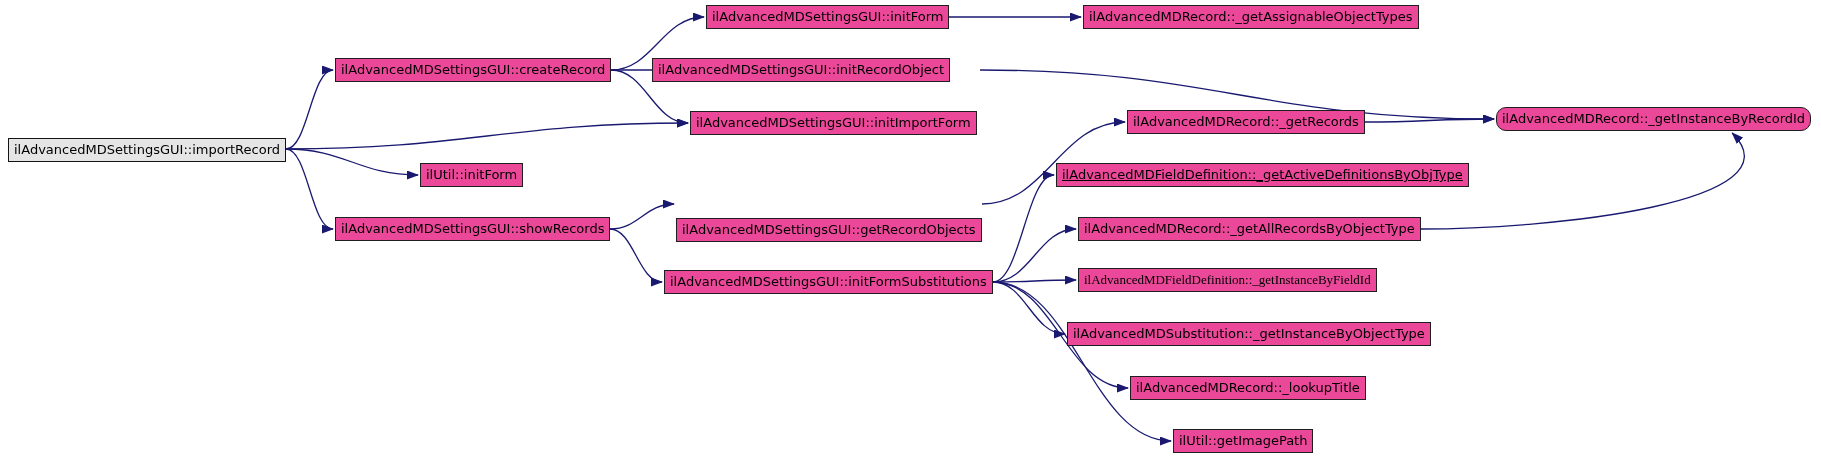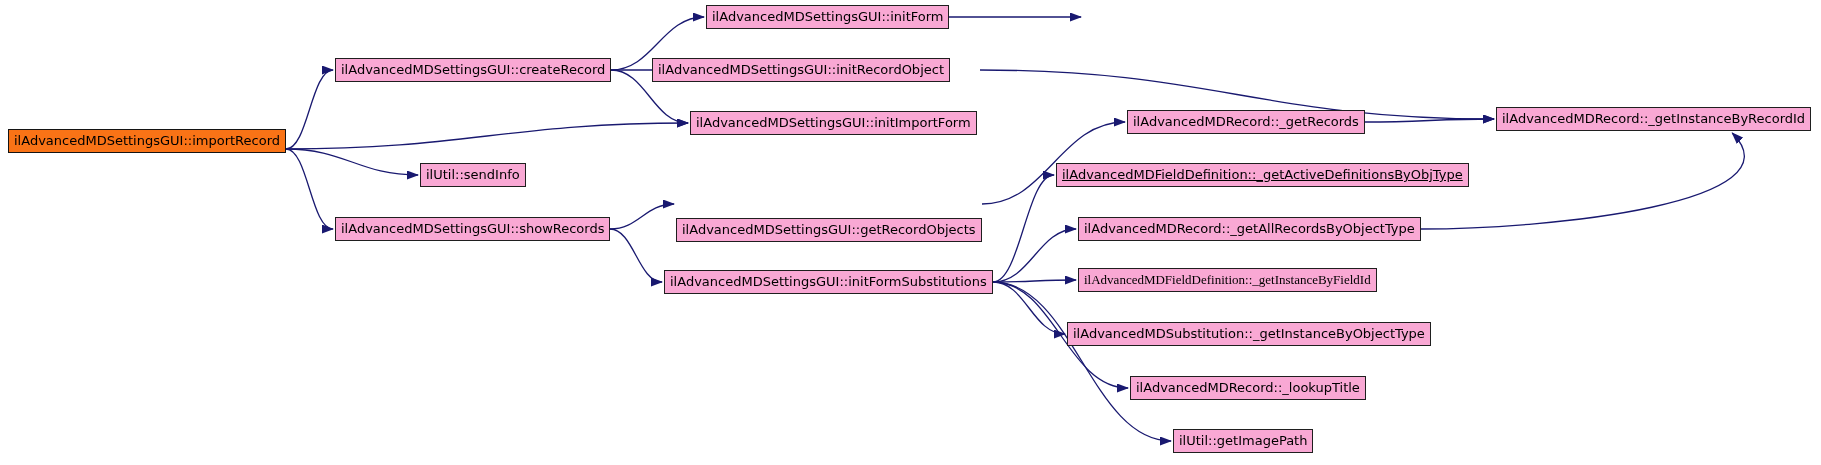--- a/index.html
+++ b/index.html
@@ -19,21 +19,21 @@
     position: absolute;
     left: 0;
     top: 0;
     z-index: 1;
     pointer-events: none;
   }
   .node {
     position: absolute;
     z-index: 2;
     box-sizing: border-box;
-    background: #f9a8d4;
+    background: #ec4899;
     border: 1px solid #1f1f1f;
     color: #000000;
     font-size: 13px;
     line-height: 16px;
     padding: 3px 5px;
     white-space: nowrap;
     cursor: pointer;
   }
   .node.root {
     background: #bdbdbd;
@@ -67,30 +67,31 @@
         <path d="M1365,122 C1423.05,122 1435.95,119 1494,119" fill="none" stroke="#191970" stroke-width="1.3" marker-end="url(#arrow)"></path>
         <path d="M1421,229 C1551,229 1802.25,203 1732.25,133" fill="none" stroke="#191970" stroke-width="1.3" marker-end="url(#arrow)"></path>
         <path d="M993,282 C1020.45,282 1026.55,175 1054,175" fill="none" stroke="#191970" stroke-width="1.3" marker-end="url(#arrow)"></path>
         <path d="M993,282 C1030.35,282 1038.65,229 1076,229" fill="none" stroke="#191970" stroke-width="1.3" marker-end="url(#arrow)"></path>
         <path d="M993,282 C1030.35,282 1038.65,280 1076,280" fill="none" stroke="#191970" stroke-width="1.3" marker-end="url(#arrow)"></path>
         <path d="M993,282 C1025.4,282 1032.6,334 1065,334" fill="none" stroke="#191970" stroke-width="1.3" marker-end="url(#arrow)"></path>
         <path d="M993,282 C1053.75,282 1067.25,388 1128,388" fill="none" stroke="#191970" stroke-width="1.3" marker-end="url(#arrow)"></path>
         <path d="M993,282 C1073.1,282 1090.9,441 1171,441" fill="none" stroke="#191970" stroke-width="1.3" marker-end="url(#arrow)"></path>
       </g>
   </svg>
-<div class="node root" style="left: 8px; top: 129px; background: #f97316;">ilAdvancedMDSettingsGUI::importRecord</div>
+<div class="node root" style="left: 8px; top: 138px; background: #e5e5e5;">ilAdvancedMDSettingsGUI::importRecord</div>
     <div class="node" style="left: 335px; top: 58px;">ilAdvancedMDSettingsGUI::createRecord</div>
     <div class="node" style="left: 706px; top: 5px;">ilAdvancedMDSettingsGUI::initForm</div>
+    <div class="node" style="left: 1083px; top: 5px;">ilAdvancedMDRecord::_getAssignableObjectTypes</div>
     <div class="node" style="left: 652px; top: 58px;">ilAdvancedMDSettingsGUI::initRecordObject</div>
     <div class="node" style="left: 690px; top: 111px; text-align: center;">ilAdvancedMDSettingsGUI::initImportForm</div>
-    <div class="node" style="left: 420px; top: 163px;">ilUtil::sendInfo</div>
+    <div class="node" style="left: 420px; top: 163px;">ilUtil::initForm</div>
     <div class="node" style="left: 335px; top: 217px;">ilAdvancedMDSettingsGUI::showRecords</div>
     <div class="node" style="left: 676px; top: 180px; margin-top: 38px;">ilAdvancedMDSettingsGUI::getRecordObjects</div>
     <div class="node" style="left: 664px; top: 270px;">ilAdvancedMDSettingsGUI::initFormSubstitutions</div>
     <div class="node" style="left: 1127px; top: 110px;">ilAdvancedMDRecord::_getRecords</div>
     <div class="node" style="left: 1056px; top: 163px; text-decoration: underline;">ilAdvancedMDFieldDefinition::_getActiveDefinitionsByObjType</div>
     <div class="node" style="left: 1078px; top: 217px;">ilAdvancedMDRecord::_getAllRecordsByObjectType</div>
     <div class="node" style="left: 1078px; top: 268px; font-family: Liberation Serif, serif;">ilAdvancedMDFieldDefinition::_getInstanceByFieldId</div>
     <div class="node" style="left: 1067px; top: 322px;">ilAdvancedMDSubstitution::_getInstanceByObjectType</div>
     <div class="node" style="left: 1130px; top: 376px;">ilAdvancedMDRecord::_lookupTitle</div>
     <div class="node" style="left: 1173px; top: 429px;">ilUtil::getImagePath</div>
-    <div class="node" style="left: 1496px; top: 107px;">ilAdvancedMDRecord::_getInstanceByRecordId</div>
+    <div class="node" style="left: 1496px; top: 107px; border-radius: 10px;">ilAdvancedMDRecord::_getInstanceByRecordId</div>
   </div>
 
 </body></html>

